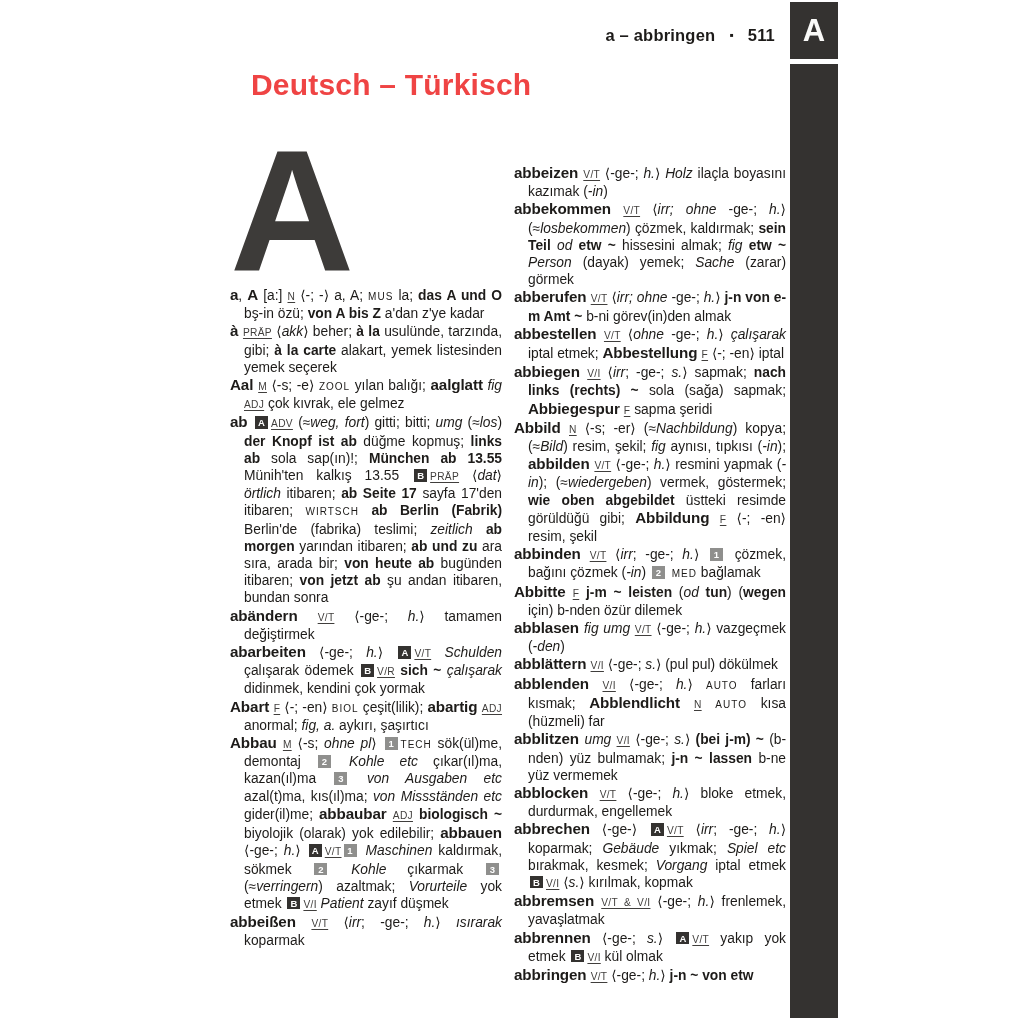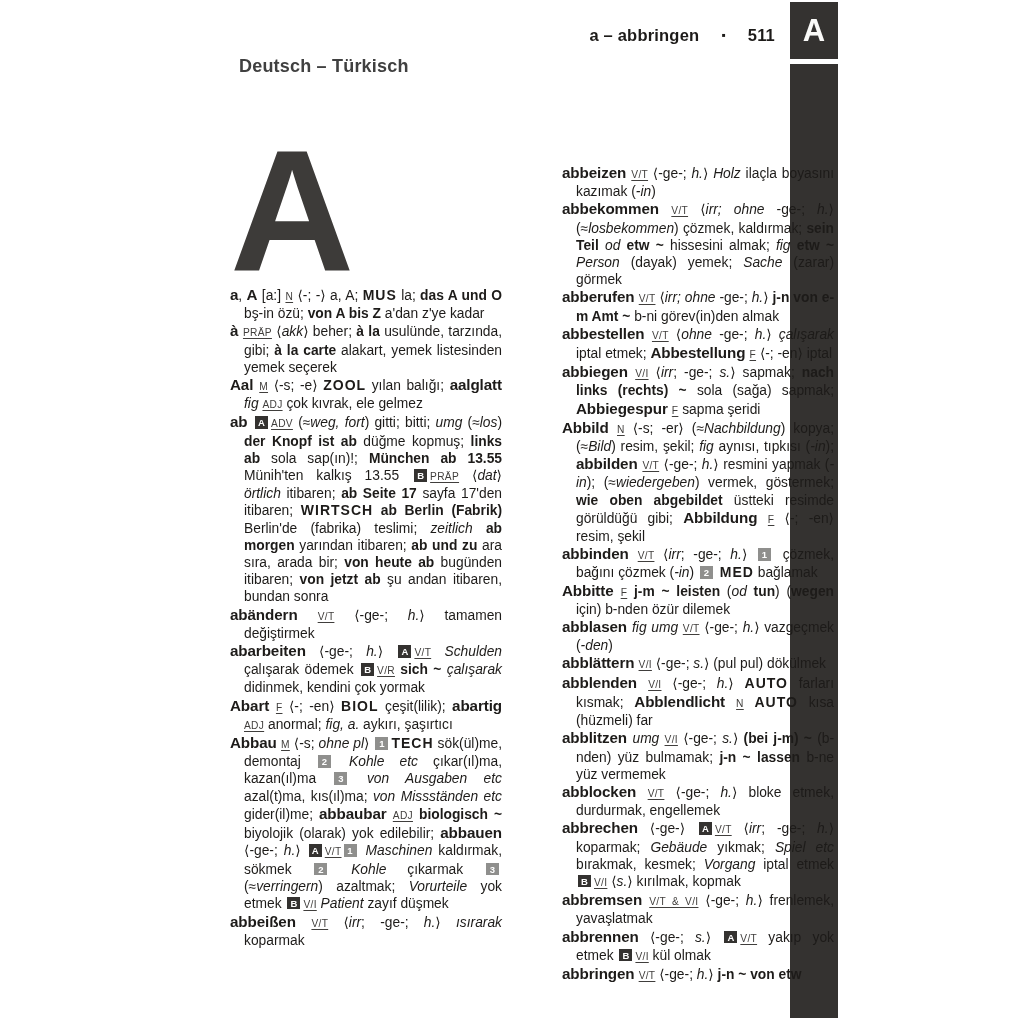--- a/index.html
+++ b/index.html
@@ -5,56 +5,56 @@
   html,body{margin:0;padding:0;}
   body{
     width:1024px;height:1024px;position:relative;background:#ffffff;
     font-family:"Liberation Sans","DejaVu Sans",sans-serif;
     color:#1d1b19;overflow:hidden;
   }
   
   .running-head{
     position:absolute;top:26px;right:249px;
     font-weight:bold;font-size:16.5px;letter-spacing:.2px;
-    display:flex;align-items:center;gap:8px;white-space:nowrap;
+    display:flex;align-items:center;gap:0;white-space:nowrap;
   }
   .running-head .sep{font-size:12px;margin:0 14px;transform:translateY(-1px);}
   
   .thumb-tab{
     position:absolute;left:790px;top:2px;width:48px;height:57px;
     background:#343230;color:#fafaf8;display:flex;align-items:center;justify-content:center;
     font-size:31px;font-weight:bold;
   }
   .thumb-bar{
     position:absolute;left:790px;top:64px;width:48px;height:954px;background:#343230;
   }
   
   .page-title{
-    position:absolute;left:239px;top:56px;margin:0;
-    font-size:18px;font-weight:bold;letter-spacing:.2px;color:#404040;
+    position:absolute;left:239px;top:56px;margin:12px;
+    font-size:30px;font-weight:bold;letter-spacing:.2px;color:#ef4444;
   }
   
   .big-letter{
     position:absolute;left:230px;top:124px;
     font-size:172px;line-height:1;font-weight:bold;color:#3d3b39;
   }
   
   .col{
     position:absolute;width:272px;
     font-size:13.8px;line-height:17.2px;text-align:justify;
     color:#1d1b19;
   }
   #col-left{left:230px;top:286px;}
-  #col-right{left:514px;top:164px;margin-left:48px;}
+  #col-right{left:514px;top:164px;}
   .entry{margin:0;padding-left:14px;text-indent:-14px;}
   .entry span{text-indent:0;}
   .s-hw{font-weight:bold;font-size:15.2px;letter-spacing:-.1px;}
   .s-b{font-weight:bold;}
   .s-i{font-style:italic;}
-  .s-sc{font-size:14px;letter-spacing:1px;font-weight:bold;}
+  .s-sc{font-size:10px;letter-spacing:1px;}
   .s-tag{
     font-size:10.2px;letter-spacing:.3px;color:#403e3c;
     text-decoration:underline;text-underline-offset:2px;white-space:nowrap;
   }
   .s-box,.s-num{
     display:inline-block;width:13px;height:12.5px;line-height:13px;
     text-align:center;vertical-align:1px;
     background:#343230;color:#ffffff;
     font-size:9.5px;font-weight:bold;margin:0 3px 0 2px;
   }

